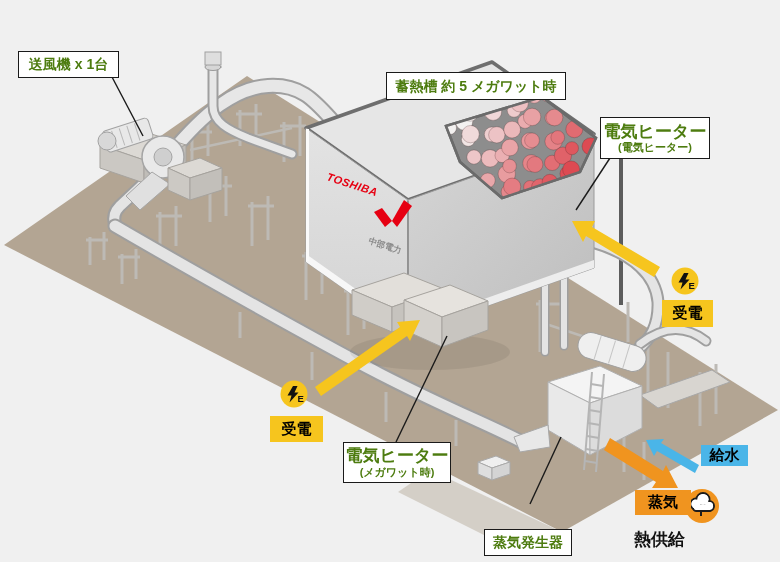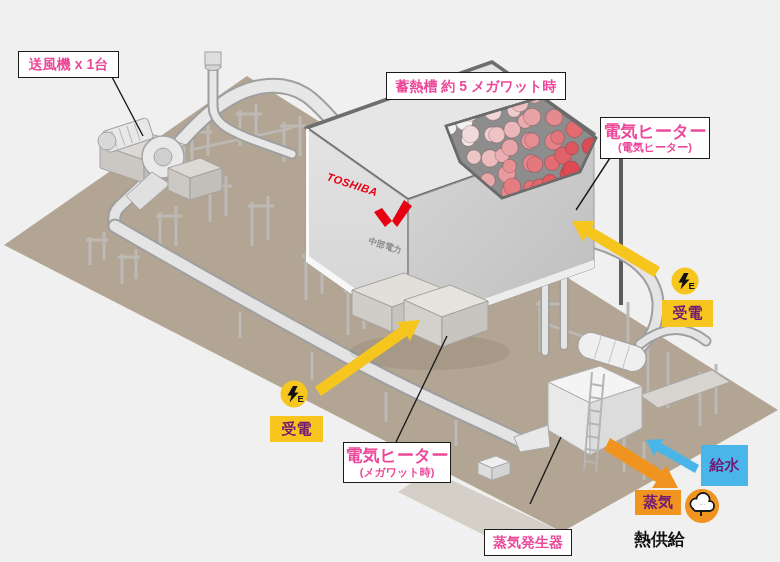--- a/index.html
+++ b/index.html
@@ -5,29 +5,29 @@
   html,body{margin:0;padding:0;}
   #stage{
     position:relative;width:780px;height:562px;overflow:hidden;
     font-family:"Liberation Sans","DejaVu Sans",sans-serif;
     background:#f0f0f0;
   }
   #scene{position:absolute;left:0;top:0;}
   .label{
     position:absolute;background:#ffffff;border:1.6px solid #1a1a1a;
     display:flex;flex-direction:column;align-items:center;justify-content:center;
-    color:#ec4899;font-weight:bold;line-height:1.15;text-align:center;
+    color:#4d7c0f;font-weight:bold;line-height:1.15;text-align:center;
     box-sizing:border-box;z-index:5;
   }
   .label .l1{font-size:17px;font-family:Liberation Serif, serif;}
   .label .l2{font-size:11px;}
   .label.single{font-size:14px;}
   .tag{
     position:absolute;display:flex;align-items:center;justify-content:center;
-    color:#701a75;font-weight:bold;font-size:15px;z-index:5;
+    color:#000000;font-weight:bold;font-size:15px;z-index:5;
   }
   .plain{
     position:absolute;color:#111;font-weight:bold;font-size:17px;z-index:5;
   }
 </style>
 </head>
 <body>
 
 <div id="stage" style="background: rgb(240, 240, 240);">
 
@@ -273,19 +273,19 @@
 </div>
 
 <div class="label single" style="left:484px;top:529px;width:88px;height:27px">
   <span>蒸気発生器</span>
 </div>
 
 <div class="tag" style="left: 662px; top: 300px; width: 51px; height: 27px; background: rgb(246, 197, 30);">受電</div>
 
 <div class="tag" style="left: 270px; top: 416px; width: 53px; height: 26px; background: rgb(246, 197, 30);">受電</div>
 
-<div class="tag" style="left: 701px; top: 445px; width: 47px; height: 41px; background: rgb(74, 181, 232);">給水</div>
-
-<div class="tag" style="left: 635px; top: 490px; width: 46px; height: 25px; background: rgb(240, 148, 31);">蒸気</div>
+<div class="tag" style="left: 701px; top: 445px; width: 47px; height: 21px; background: rgb(74, 181, 232);">給水</div>
+
+<div class="tag" style="left: 635px; top: 490px; width: 56px; height: 25px; background: rgb(240, 148, 31);">蒸気</div>
 
 <div class="plain" style="left:634px;top:528px">熱供給</div>
 
 </div>
 
 </body></html>

